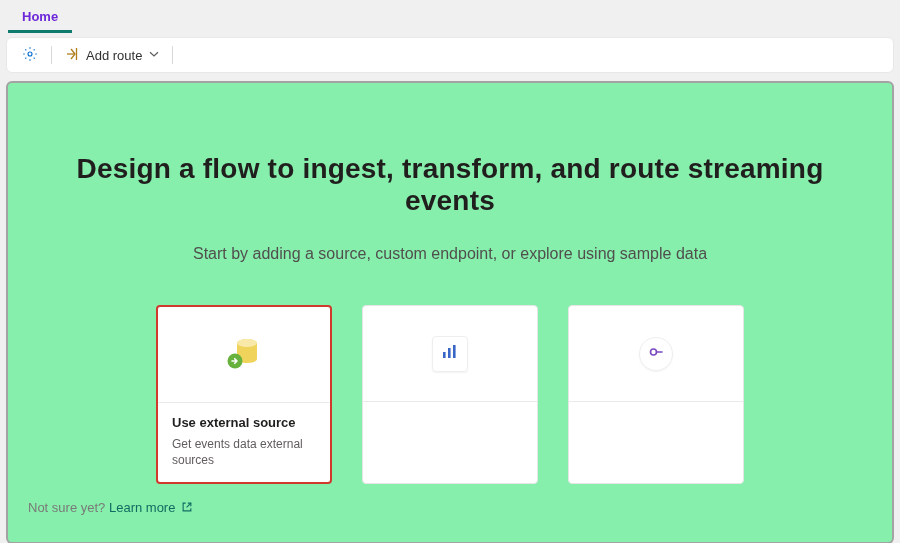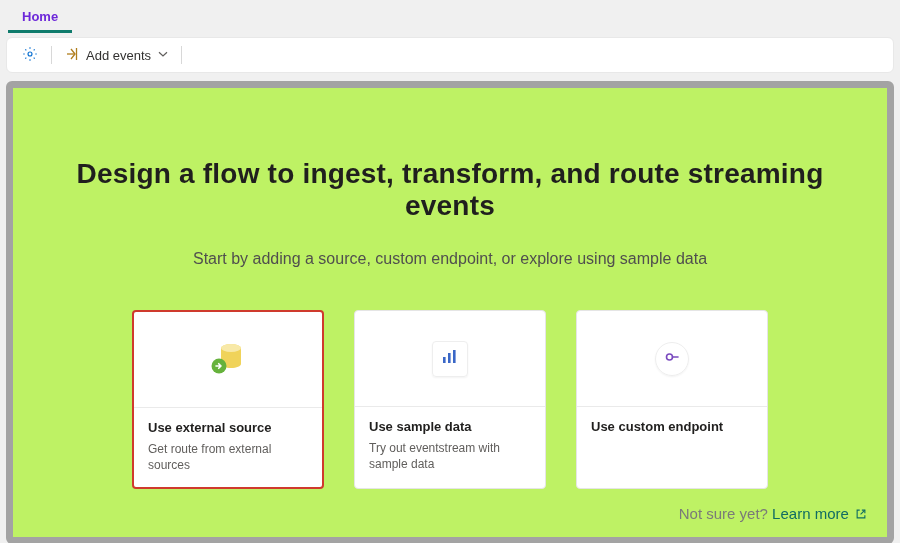--- a/index.html
+++ b/index.html
@@ -47,22 +47,22 @@
       cursor: pointer;
     }
     .tool-sep {
       width: 1px;
       height: 18px;
       background: #d8d8d8;
       margin: 0 2px;
     }
     .main-card {
       margin: 8px 6px 0 6px;
-      background: #bef264;
-      border: 7px solid #a3a3a3;
+      background: #86efac;
+      border: 2px solid #a3a3a3;
       border-radius: 6px;
       padding: 70px 20px 24px 20px;
       height: 463px;
     }
     .hero-title {
       font-size: 28px;
       font-weight: 600;
       text-align: center;
       color: #201f1e;
       letter-spacing: 0.2px;
@@ -73,21 +73,21 @@
       color: #504f4e;
       margin-top: 28px;
     }
     .card-row {
       display: flex;
       justify-content: center;
       gap: 30px;
       margin-top: 42px;
     }
     .opt-card {
-      width: 192px;
+      width: 176px;
       border: 1px solid #e5e5e5;
       border-radius: 4px;
       cursor: pointer;
       background: #fff;
     }
     .opt-card.highlight {
       border: 2px solid #cf3a2d;
     }
     .card-upper {
       height: 96px;
@@ -104,22 +104,22 @@
       font-weight: 600;
       color: #201f1e;
       margin-bottom: 6px;
     }
     .card-desc {
       font-size: 12px;
       color: #605e5c;
       line-height: 1.35;
     }
     .footer-line {
-      text-align: right;
-      font-size: 15px;
+      text-align: left;
+      font-size: 13px;
       color: #7a7a78;
       margin-top: 16px;
     }
     .learn-link {
       color: #106c62;
       cursor: pointer;
       text-decoration: none;
     }
     .icon-box {
       width: 36px;
@@ -150,21 +150,21 @@
   </div>
   <div class="tool-sep"></div>
   <div class="tool-btn">
     <span style="margin-right:6px;">
       <svg width="16" height="16" viewBox="0 0 16 16" fill="none" stroke="#b07d1c" stroke-width="1.3">
         <path d="M7 3 11 8 7 13"></path>
         <path d="M11 8H3"></path>
         <path d="M12.5 2v12"></path>
       </svg>
     </span>
-    <span>Add events</span>
+    <span>Add route</span>
     <span style="margin-left:6px;">
       <svg width="12" height="12" viewBox="0 0 12 12" fill="none" stroke="#605e5c" stroke-width="1.2">
         <path d="M2 4.2 6 8l4-3.8"></path>
       </svg>
     </span>
   </div>
   <div class="tool-sep"></div>
 </div>
 
 <div class="main-card">
@@ -180,55 +180,50 @@
             <ellipse cx="27" cy="14" rx="10" ry="4" fill="#f3db76"></ellipse>
             <path d="M17 14v16c0 2.2 4.5 4 10 4s10-1.8 10-4V14" fill="#f0d35a"></path>
             <ellipse cx="27" cy="14" rx="10" ry="4" fill="#f8e9a8"></ellipse>
             <circle cx="15" cy="32" r="7.5" fill="#66b23c"></circle>
             <path d="M12 32h5m0 0-2.3-2.3M17 32l-2.3 2.3" stroke="#fff" stroke-width="1.6" fill="none" stroke-linecap="round"></path>
           </svg>
         </span>
       </div>
       <div class="card-lower">
         <div class="card-title">Use external source</div>
-        <div class="card-desc">Get route from external sources</div>
+        <div class="card-desc">Get events data external sources</div>
       </div>
     </div>
 
     <div class="opt-card">
       <div class="card-upper">
         <div class="icon-box">
           <span>
             <svg width="18" height="18" viewBox="0 0 18 18">
               <rect x="2" y="9" width="2.6" height="6" fill="#3a67c7"></rect>
               <rect x="7" y="5" width="2.6" height="10" fill="#3a67c7"></rect>
               <rect x="12" y="2" width="2.6" height="13" fill="#3a67c7"></rect>
             </svg>
           </span>
         </div>
       </div>
-      <div class="card-lower">
-        <div class="card-title">Use sample data</div>
-        <div class="card-desc">Try out eventstream with sample data</div>
-      </div>
     </div>
 
     <div class="opt-card">
       <div class="card-upper">
         <div class="icon-box" style="border-radius:50%;width:34px;height:34px;">
           <span>
             <svg width="18" height="18" viewBox="0 0 18 18" fill="none" stroke="#7a4abf" stroke-width="1.6">
               <circle cx="6.5" cy="9" r="3"></circle>
               <path d="M9.5 9H15" stroke-linecap="round"></path>
             </svg>
           </span>
         </div>
       </div>
       <div class="card-lower">
-        <div class="card-title">Use custom endpoint</div>
       </div>
     </div>
 
   </div>
 
   <div class="footer-line">
     <span>Not sure yet?</span>
     <a class="learn-link">
       <span>Learn more</span>
       <span>

